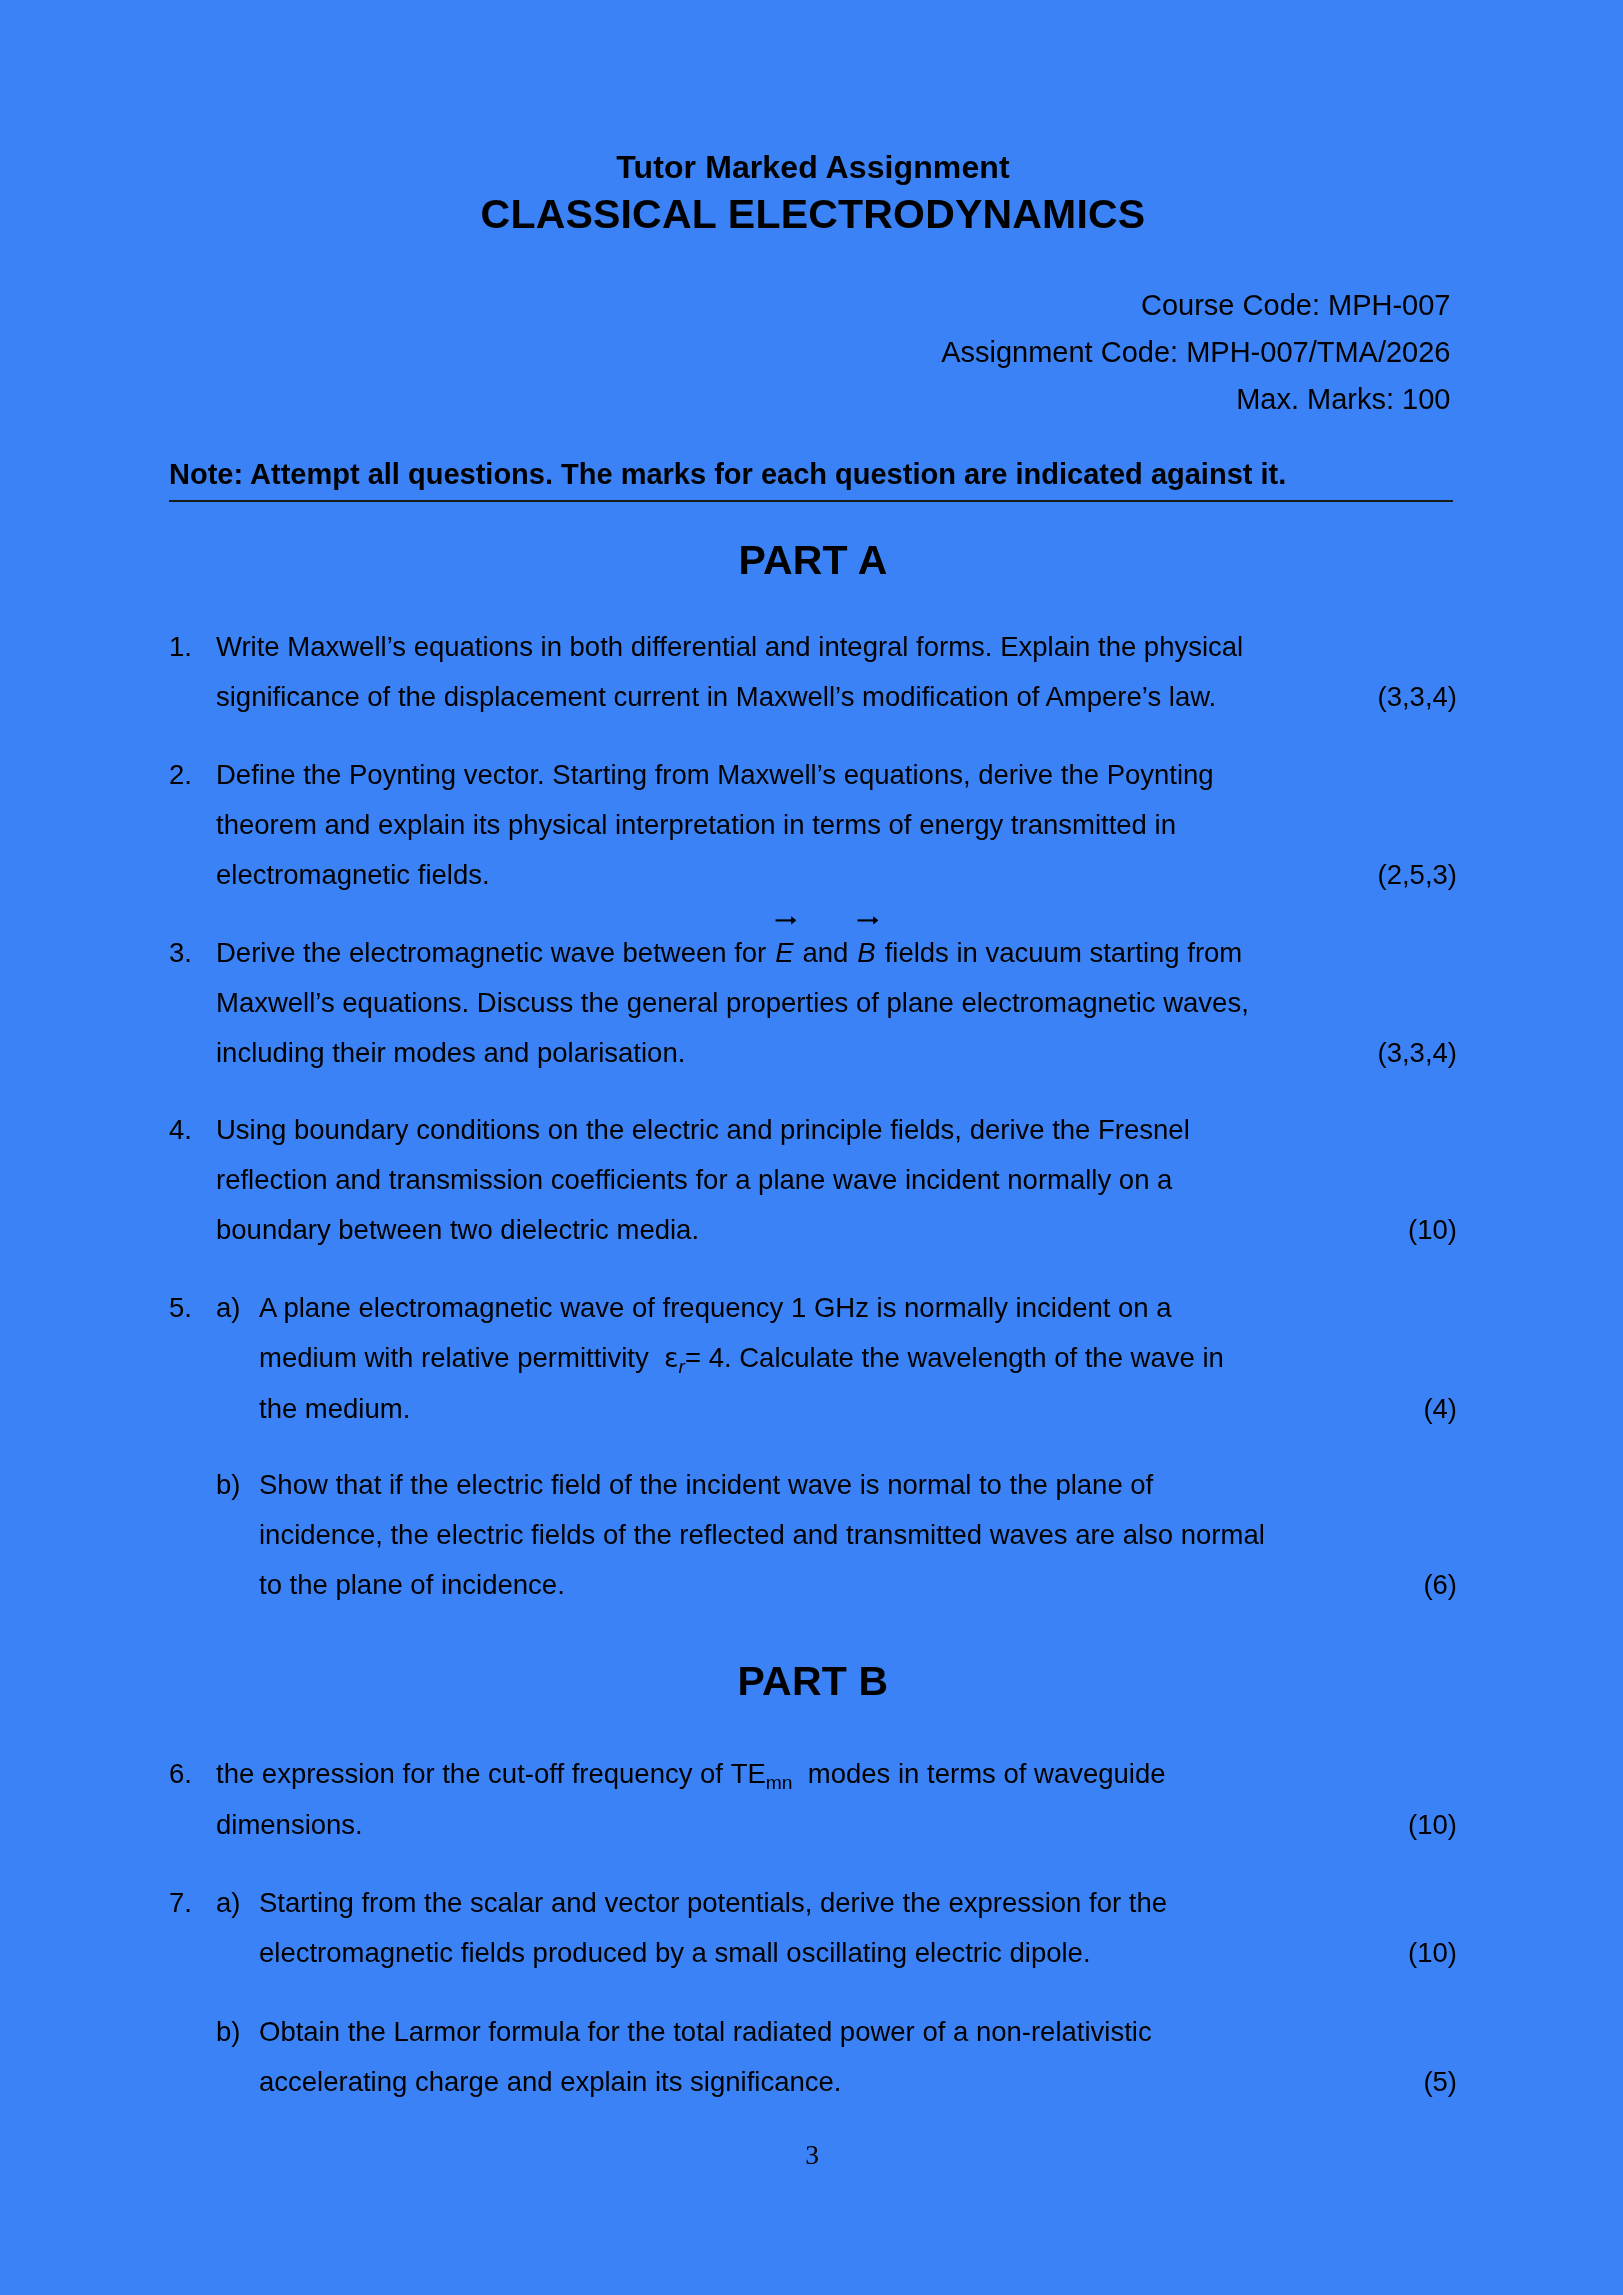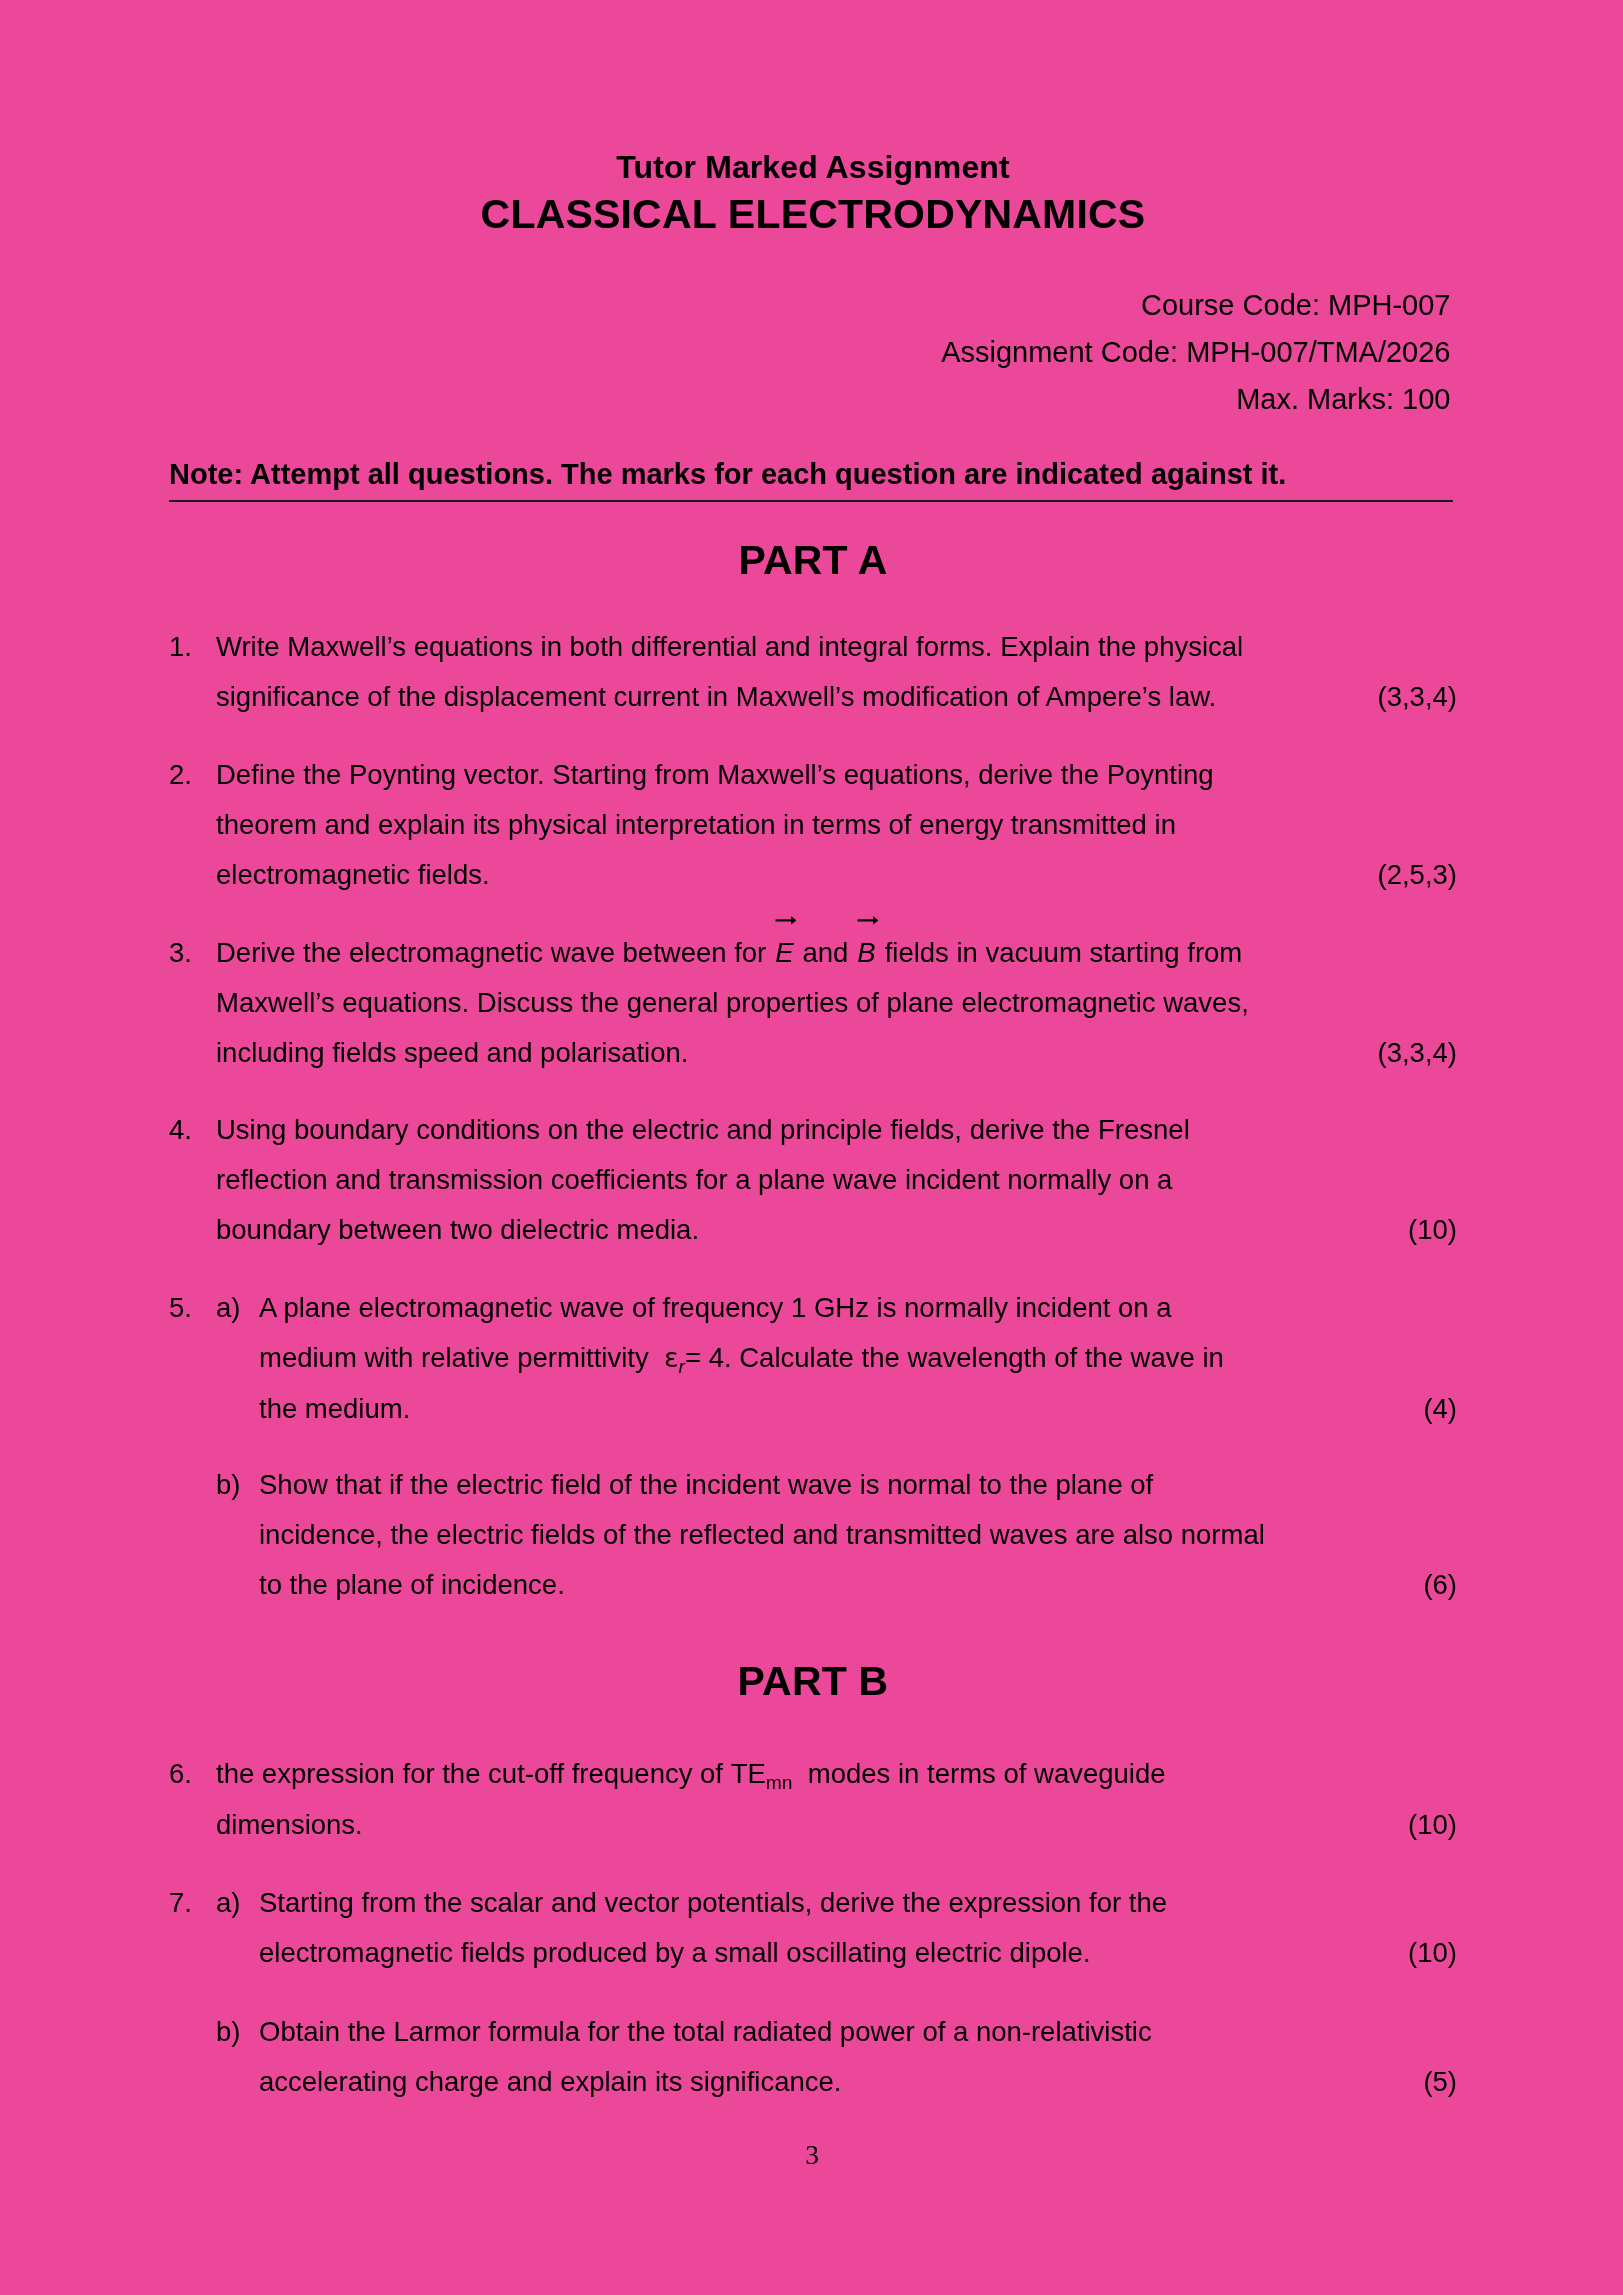--- a/index.html
+++ b/index.html
@@ -8,21 +8,21 @@
     background: #ffffff;
   }
   body {
     font-family: "Liberation Sans", sans-serif;
     color: #000000;
   }
   .page {
     position: relative;
     width: 1624px;
     height: 2295px;
-    background: #ec4899;
+    background: #3b82f6;
     box-sizing: border-box;
     padding: 0;
     overflow: hidden;
   }
   .content {
     position: absolute;
     left: 169px;
     top: 0;
     width: 1288px;
   }
@@ -229,21 +229,21 @@
                     <polygon points="40,9 30,4 30,14" fill="#000"></polygon>
                   </svg>
                 </span><span>E</span></span>&nbsp;<span>and</span>&nbsp;<span class="vecsym"><span class="arrow">
                   <svg viewBox="0 0 40 14" preserveAspectRatio="none">
                     <line x1="1" y1="9" x2="33" y2="9" stroke="#000" stroke-width="2.6"></line>
                     <polygon points="40,9 30,4 30,14" fill="#000"></polygon>
                   </svg>
                 </span><span>B</span></span>&nbsp;<span>fields in vacuum starting from</span></p>
           <p>Maxwell’s equations. Discuss the general properties of plane electromagnetic waves,</p>
           <p class="line-with-marks">
-            <span>including fields speed and polarisation.</span>
+            <span>including their modes and polarisation.</span>
             <span class="marks">(3,3,4)</span>
           </p>
         </div>
       </div>
     </div>
 
     <div class="q q4">
       <div class="q-row">
         <div class="q-num">4.</div>
         <div class="q-body">

